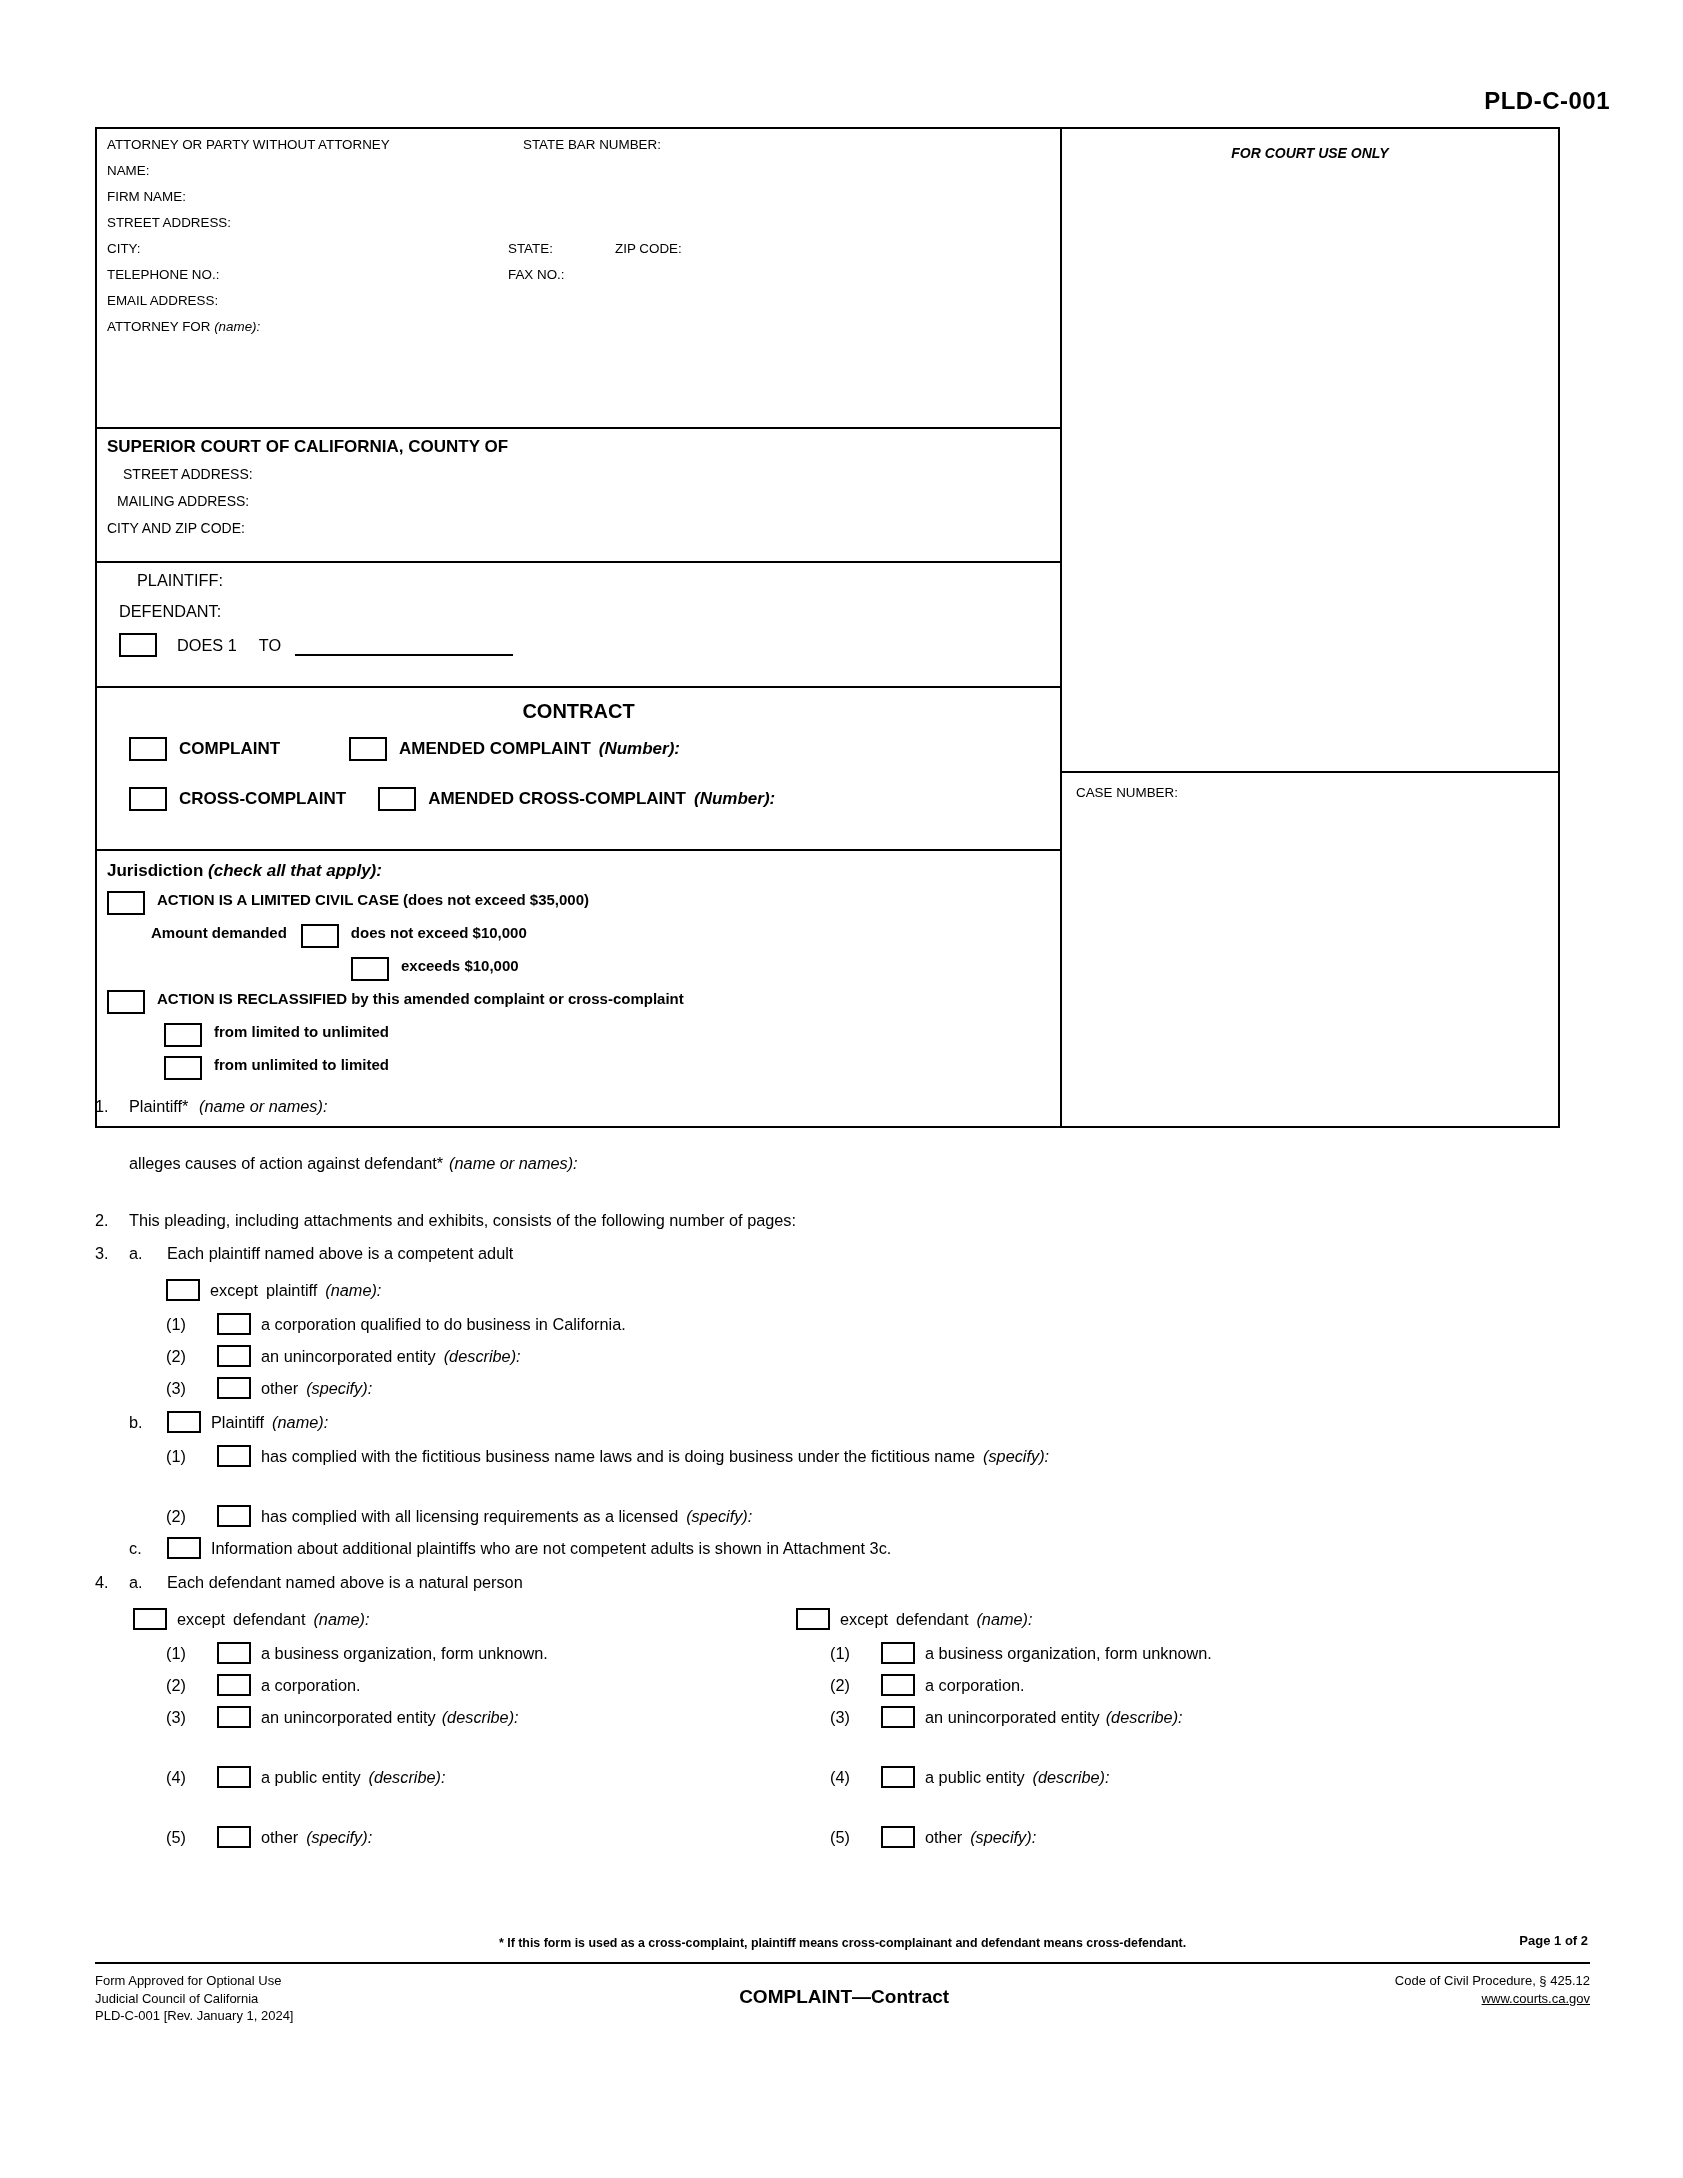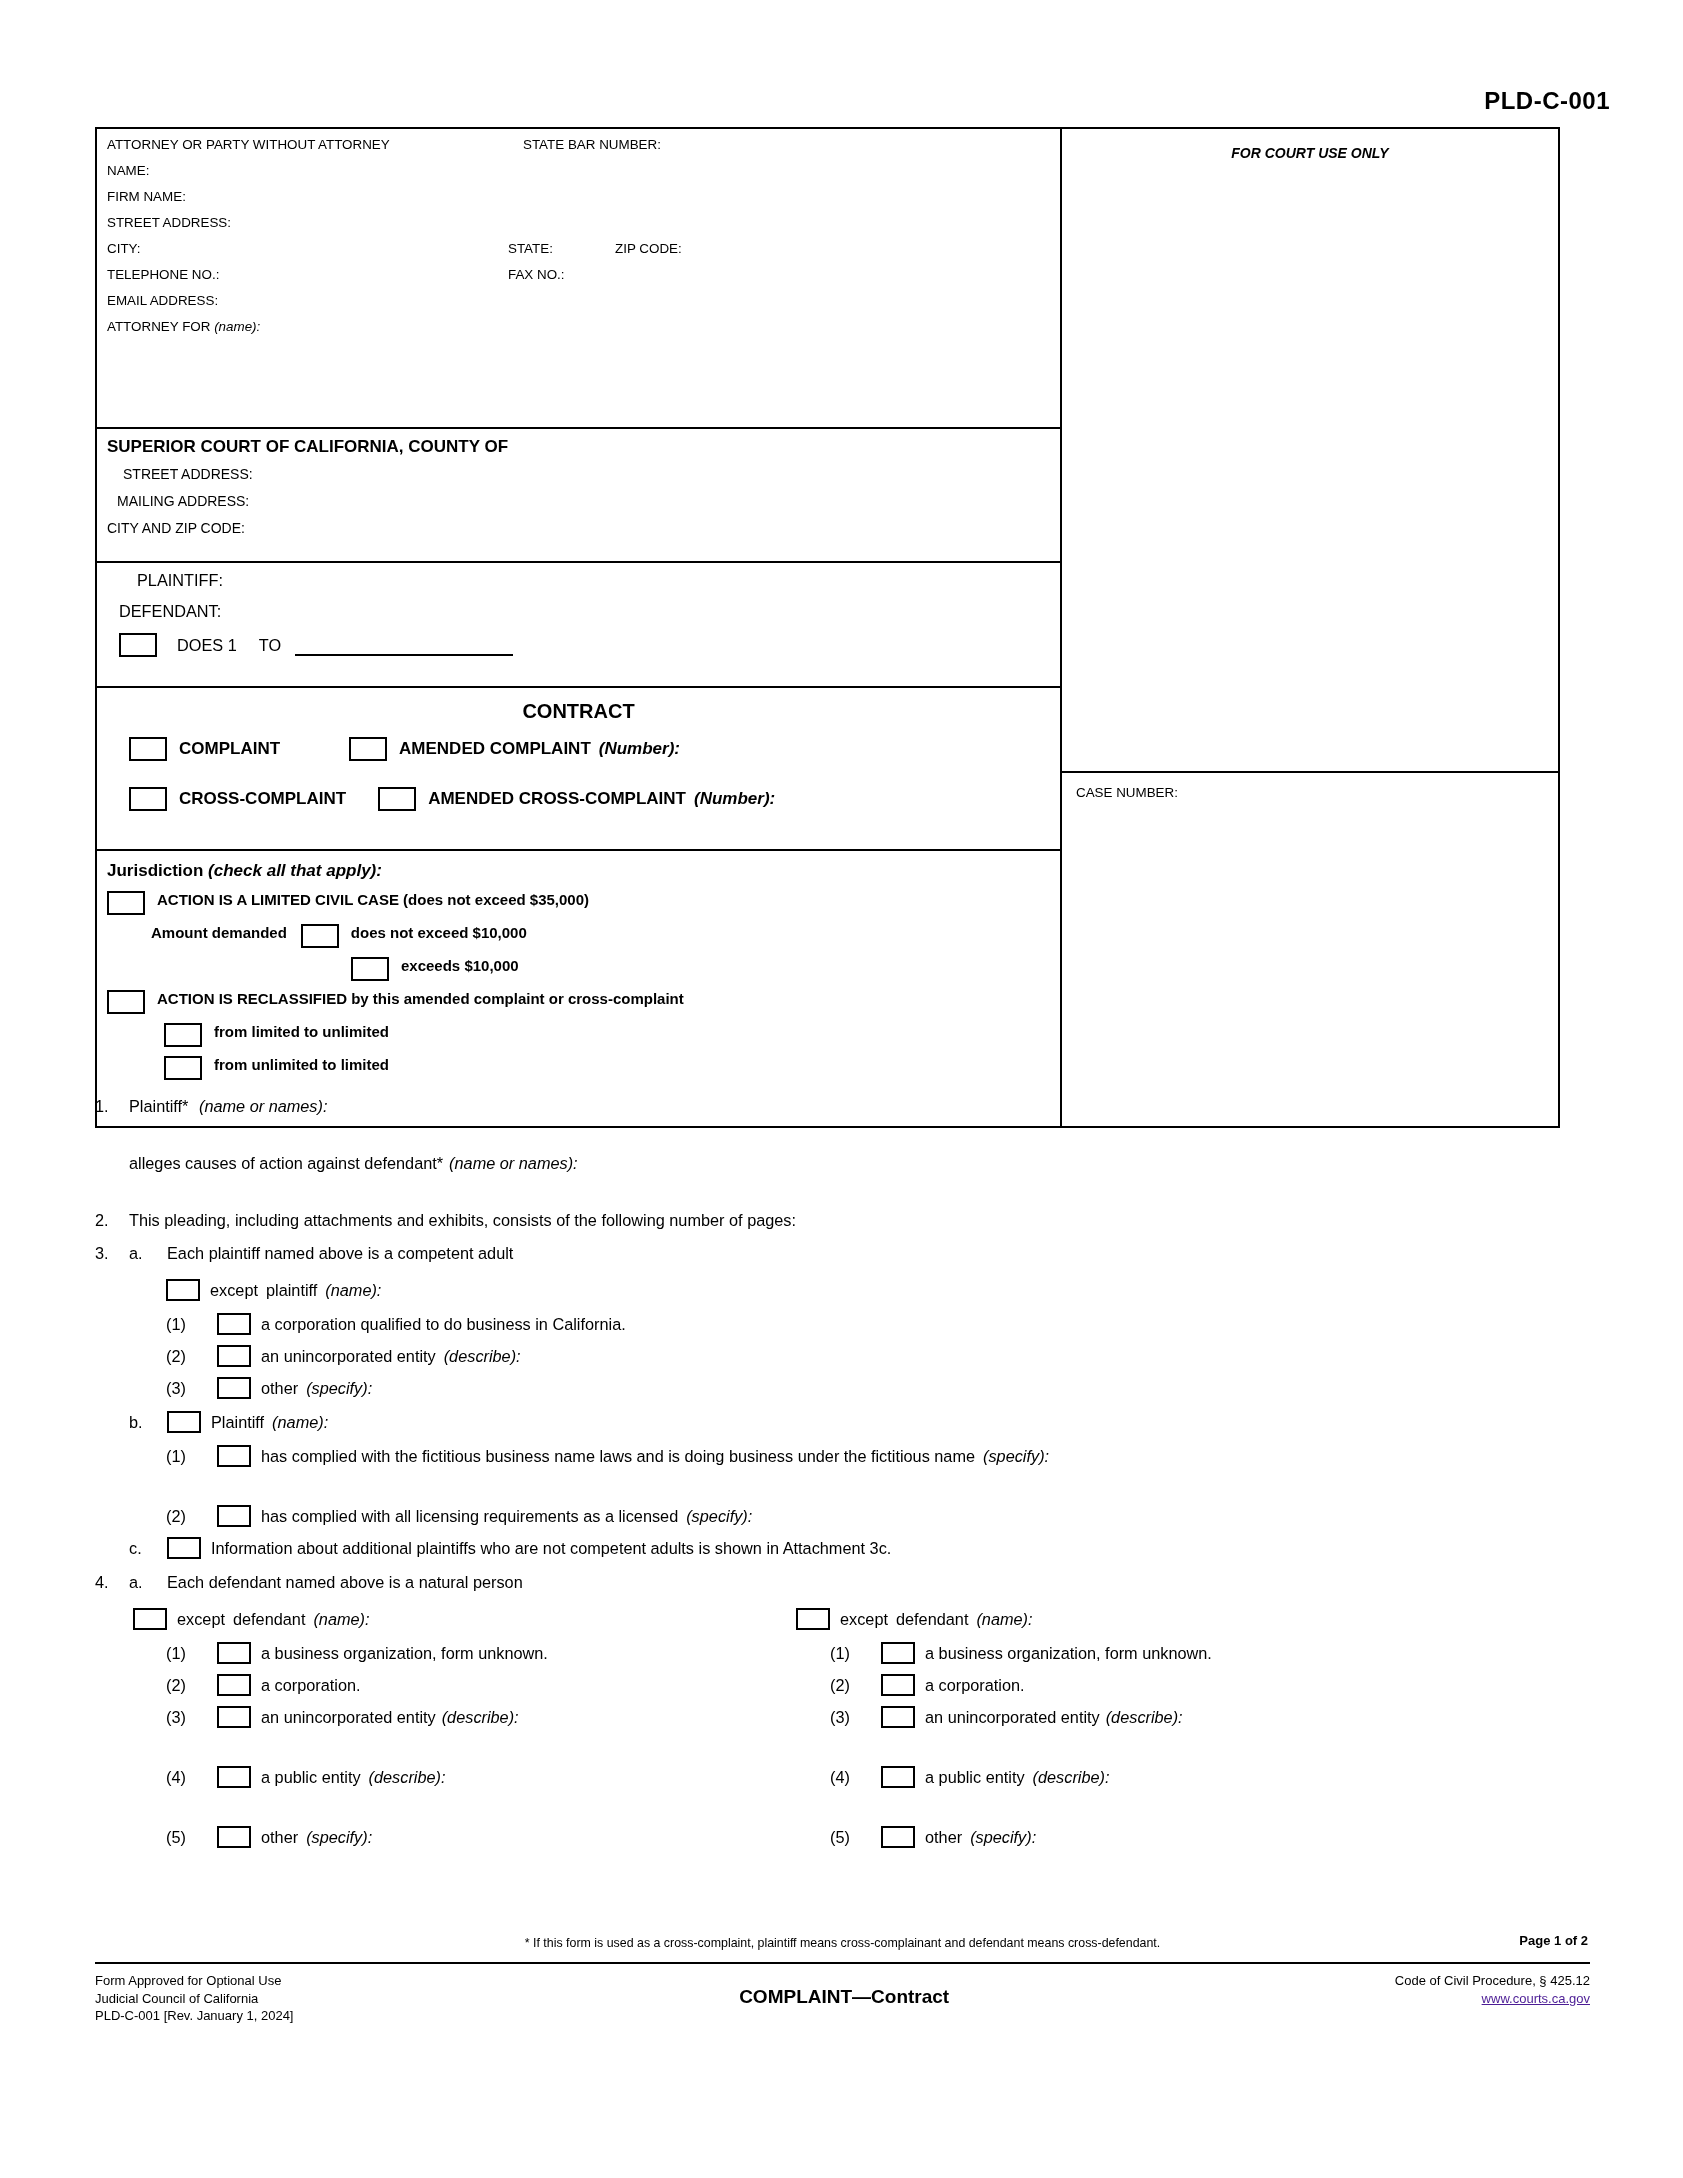--- a/index.html
+++ b/index.html
@@ -145,20 +145,21 @@
   .colright { width: 693px; margin-left: 8px; }
 
   
   .footnote {
     position: absolute;
     left: 95px;
     top: 1936px;
     width: 1495px;
     font-size: 12.4px;
     text-align: center;
+    font-weight: bold;
   }
   .pageof {
     position: absolute;
     right: 95px;
     top: 1933px;
     font-size: 13px;
     font-weight: bold;
   }
   .footrule {
     position: absolute;
@@ -175,21 +176,21 @@
     display: flex;
     justify-content: space-between;
     font-size: 13px;
   }
   .footer .mid {
     font-size: 19px;
     font-weight: bold;
     padding-top: 14px;
   }
   .footer .right { text-align: right; }
-  .footer .right a { color: #4c1d95; text-decoration: underline; }
+  .footer .right a { color: #000000; text-decoration: underline; }
   .fl { line-height: 1.35; }
 </style>
 </head>
 <body>
 
 <div class="page">
 
   <div class="formid">PLD-C-001</div>
 
   <div class="caption">

